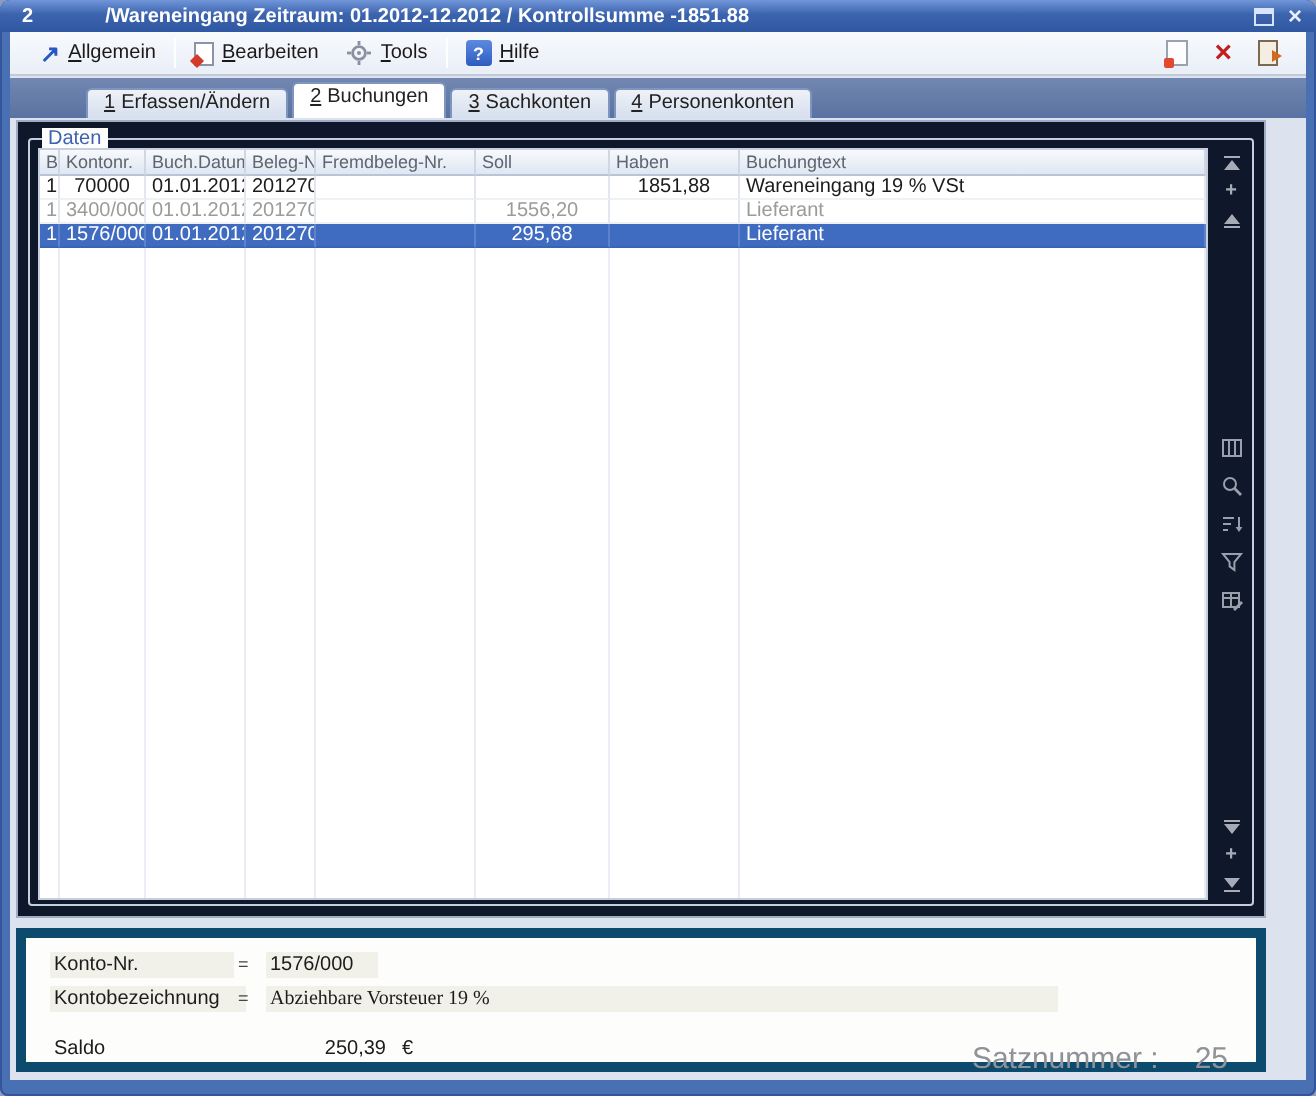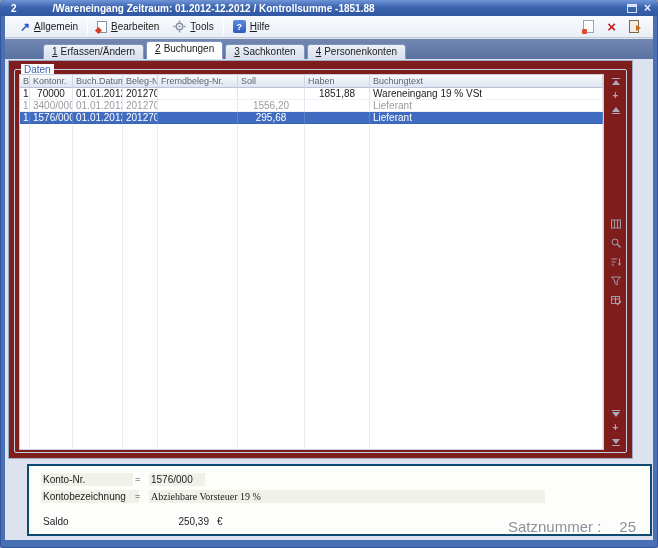--- a/index.html
+++ b/index.html
@@ -49,21 +49,21 @@
              background:linear-gradient(#74privacy,#5a72a2); background:linear-gradient(#7287b1,#5a72a2); }
   .tabs { position:absolute; bottom:0; left:38px; display:flex; align-items:flex-end; gap:2px; }
   .tab { height:15px; padding:1px 8px 0; font-size:10px; color:#222;
          background:linear-gradient(#eef2f8,#d6dfee); border:1px solid #7e95bf; border-bottom:none;
          border-radius:3px 3px 0 0; display:flex; align-items:flex-start; white-space:nowrap; }
   .tab .mn { text-decoration:underline; margin-right:3px; }
   .tab.active { background:#ffffff; height:18px; z-index:2; }
 
   
   .main-panel { position:absolute; left:3px; top:44px; width:625px; height:399px;
-                background:#7f1d1d; border:1px solid #9fadc4; }
+                background:#0f172a; border:1px solid #9fadc4; }
   .groupbox { position:absolute; left:5px; right:5px; top:8px; bottom:5px;
               border:1px solid #c3cedf; border-radius:2px; }
   .gb-label { position:absolute; top:-6px; left:6px; background:#fdfdfe; padding:0 3px;
               font-size:10px; color:#3f62ae; line-height:11px; }
 
   
   .grid-area { position:absolute; left:4px; right:22px; top:4px; bottom:2px;
                border:1px solid #c6cfde; background:#fff; overflow:hidden; }
   .grid { display:grid; height:100%;
           grid-template-columns:10px 43px 50px 35px 80px 67px 65px minmax(0,1fr);
@@ -86,21 +86,21 @@
   .strip-group { display:flex; flex-direction:column; align-items:center; gap:7px; }
   .nav-ic { display:flex; flex-direction:column; align-items:center; gap:1px; }
   .tri-up { width:0; height:0; border-left:4px solid transparent; border-right:4px solid transparent; border-bottom:5px solid #a7abb5; }
   .tri-down { width:0; height:0; border-left:4px solid transparent; border-right:4px solid transparent; border-top:5px solid #a7abb5; }
   .nbar { width:8px; height:1px; background:#a7abb5; }
   .plus-ic { color:#a7abb5; font-size:10px; line-height:8px; font-weight:bold; }
   .tool-svg { display:block; }
 
   
   .footer-panel { position:absolute; left:3px; top:448px; width:625px; height:72px;
-                  background:#fdfdfc; border:2px solid #0c4a6e; font-size:10px; color:#1c1c1c;margin-left:19px; }
+                  background:#fdfdfc; border:5px solid #0c4a6e; font-size:10px; color:#1c1c1c; }
   .f-label { position:absolute; left:12px; height:13px; line-height:13px; padding:0 2px; background:#f1f1e9; }
   .f-eq { position:absolute; left:106px; color:#444; font-size:9px; line-height:13px; }
   .f-val { position:absolute; left:120px; height:13px; line-height:13px; padding:0 2px; background:#f1f1e9; white-space:nowrap; }
   .r1 { top:7px; }  .r2 { top:24px; }
   .saldo-label { position:absolute; left:14px; top:50px; }
   .saldo-val { position:absolute; left:118px; top:50px; width:62px; text-align:right; }
   .saldo-cur { position:absolute; left:188px; top:50px; }
   .satz { position:absolute; right:14px; top:52px; color:#8f9298; font-size:15px; display:flex; gap:18px; }
 </style>
 </head>

